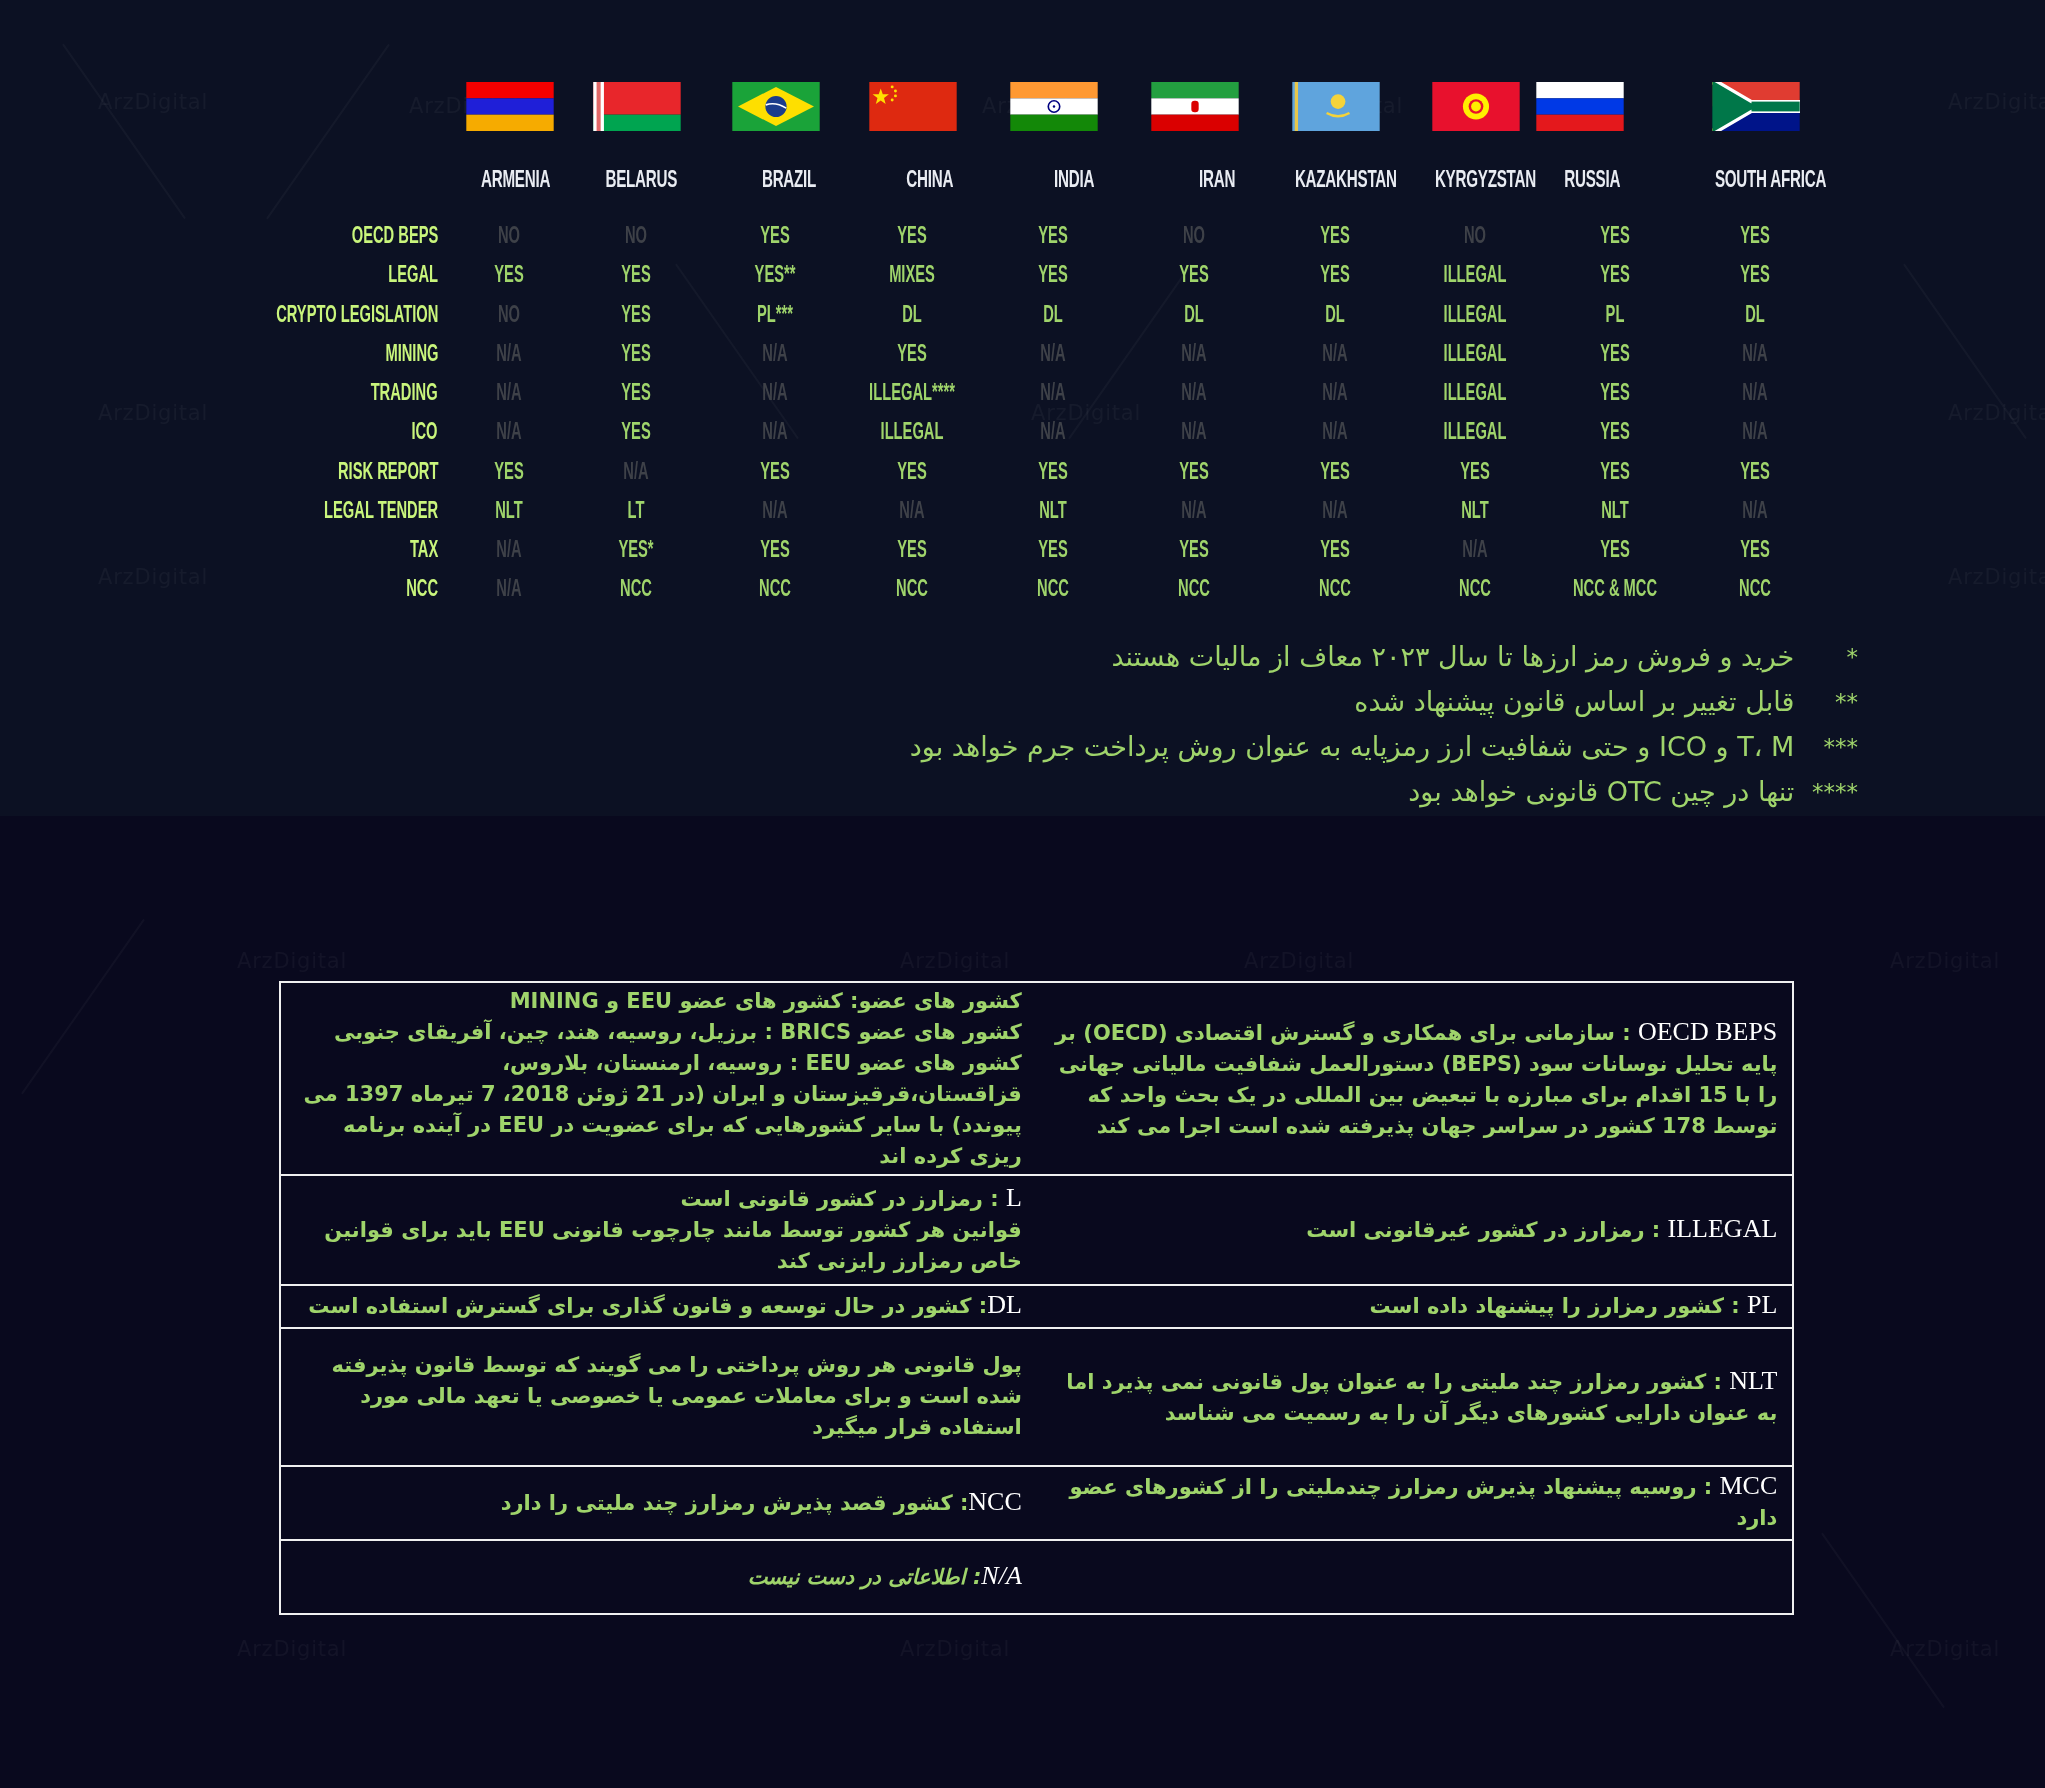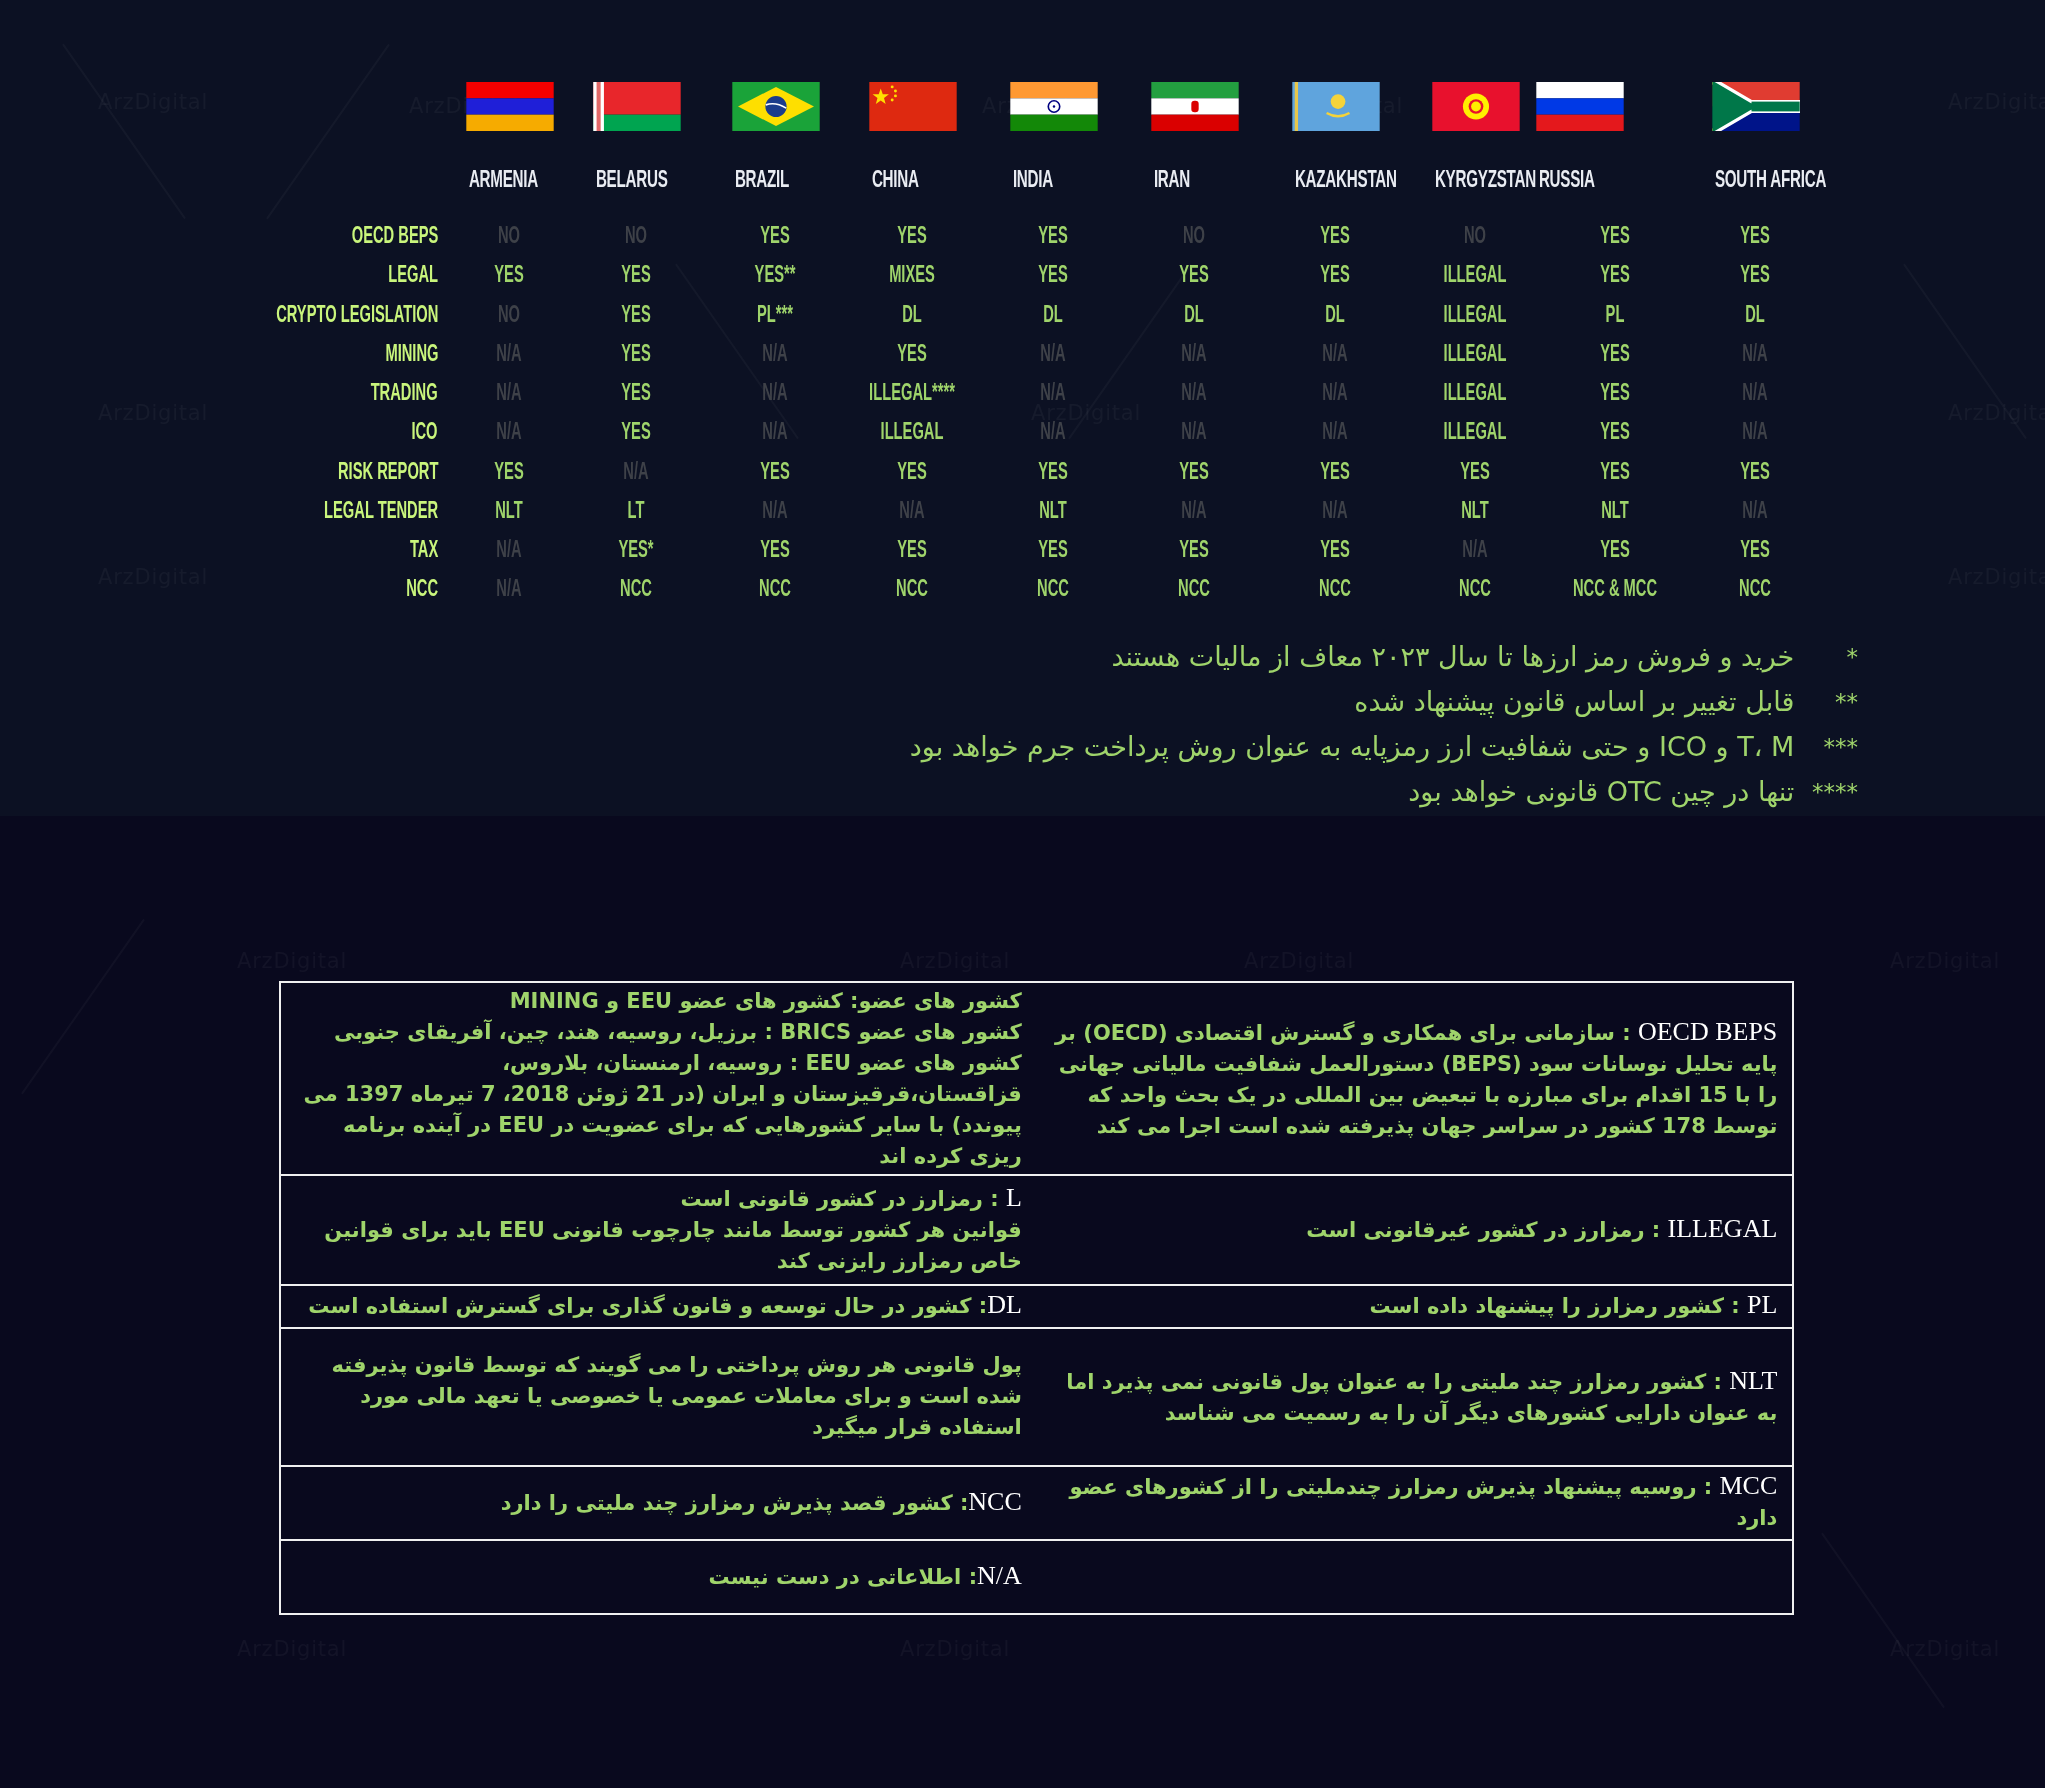--- a/index.html
+++ b/index.html
@@ -12,21 +12,21 @@
     position:absolute; left:0; top:0; width:2046px; height:816px;
     background:#0c1123;
   }
   .watermark-layer { position:absolute; inset:0; pointer-events:none; }
   .wm {
     position:absolute; color:rgba(255,255,255,0.045);
     font-family:"DejaVu Sans", sans-serif; font-size:21px; letter-spacing:0.8px;
   }
   .diag { position:absolute; width:1.6px; height:213px; background:rgba(255,255,255,0.035); }
 
-  .country { position:absolute; top:82px; width:131px; margin-left:-65px; text-align:left; }
+  .country { position:absolute; top:82px; width:131px; margin-left:-65px; text-align:right; }
   .flag { width:88px; height:49px; margin:0 auto; position:relative; overflow:hidden; }
   .flag svg { display:block; width:88px; height:49px; }
   .country-name {
     margin-top:34px; color:#e9ecf2;
     font-family:"Liberation Sans", sans-serif; font-weight:bold;
     font-size:24.5px; transform:scaleX(0.62); transform-origin:center; white-space:nowrap;
     letter-spacing:-0.4px;
   }
 
   .row-label {
@@ -52,21 +52,21 @@
   .fn .fn-text { font-family:"DejaVu Sans", sans-serif; }
 
   .legend-box {
     position:absolute; left:279px; top:981px; width:1515px; height:634px;
     border:2.5px solid #f0f0f0; box-sizing:border-box;
   }
   .lrow {
     position:absolute; left:0; right:0; border-bottom:2.5px solid #f0f0f0;
     display:flex; flex-direction:row-reverse; direction:rtl;
   }
-  .lrow:last-child { border-bottom:none; }
+  .lrow:last-child { border-bottom:none;font-style:italic; }
   .lcell {
     width:50%; box-sizing:border-box; padding:0 14.7px; direction:rtl;
     color:#9fd46b; font-family:"DejaVu Sans", sans-serif; font-weight:bold;
     font-size:21px; line-height:31px; display:flex; flex-direction:column; justify-content:center;
   }
   .lcell.right { order:0; }
   .term { color:#ffffff; font-family:"Liberation Serif", serif; font-weight:normal; font-size:26px; }
 </style>
 </head>
 <body>

